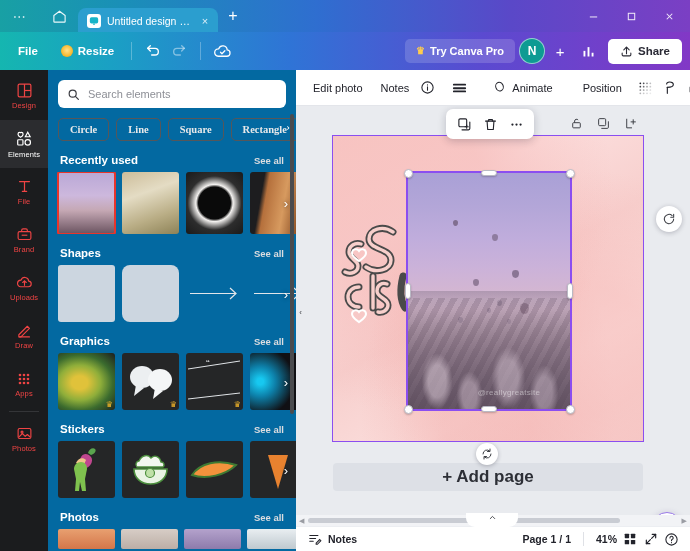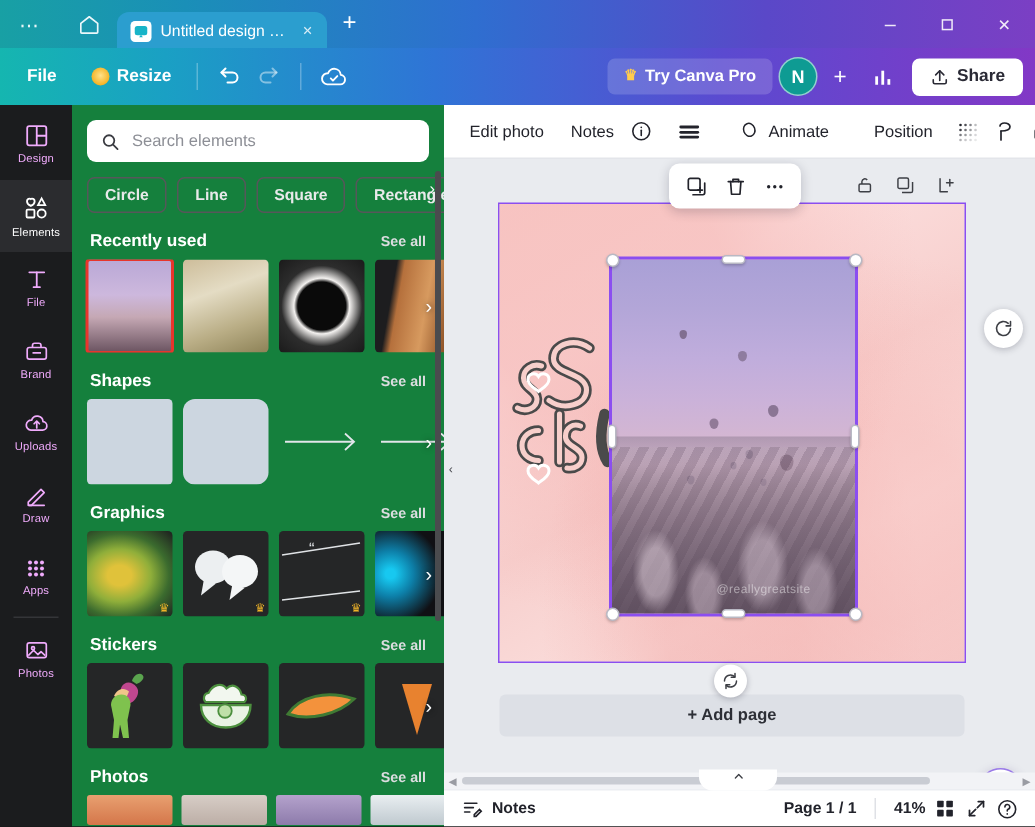--- a/index.html
+++ b/index.html
@@ -102,43 +102,43 @@
 
   
   .rail {
     position: absolute; top: 70px; left: 0; width: 48px; height: 481px;
     background: #1b1c1e; display: flex; flex-direction: column; align-items: center;
     padding-top: 2px;
   }
   .rail-item {
     width: 48px; height: 48px; display: flex; flex-direction: column;
     align-items: center; justify-content: center; gap: 2px;
-    color: #f0abfc;
+    color: #ef4444;
   }
   .rail-item.active { background: #2b2c2f; color: #ffffff; }
   .rail-label { font-size: 7.5px; letter-spacing: 0.1px; }
   .rail-sep { width: 30px; height: 1px; background: #343538; margin: 3px 0; }
 
   
   .panel {
     position: absolute; top: 70px; left: 48px; width: 248px; height: 481px;
-    background: #15803d; overflow: hidden;
+    background: #0369a1; overflow: hidden;
   }
   .search-wrap { padding: 10px 10px 0 10px; }
   .search-box {
     display: flex; align-items: center; gap: 8px;
     background: #ffffff; border-radius: 6px; height: 28px; padding: 0 9px;
   }
   .search-input {
     border: 0; outline: 0; background: transparent; font-size: 11px;
     color: #2a2a35; width: 100%; font-family: "Liberation Sans", sans-serif;
   }
   .search-input::placeholder { color: #8d8f96; }
   .chips {
-    display: flex; gap: 7px; padding: 10px 6px 0 10px; position: relative; overflow: hidden;
+    display: flex; gap: 7px; padding: 10px 6px 0 10px; position: relative; overflow: hidden; font-family: Liberation Serif, serif;
   }
   .chip {
     border: 1px solid #56575a; border-radius: 5px; color: #e8e9ea;
     font-size: 10.5px; font-weight: 700; padding: 5px 11px; white-space: nowrap;
   }
   .chip-arrow {
     position: absolute; right: 6px; top: 50%; transform: translateY(-38%);
     color: #fff; font-size: 11px;
   }
   .sec-head {
@@ -299,21 +299,21 @@
   .side-round-btn {
     position: absolute; right: 8px; top: 100px; z-index: 7;
     width: 26px; height: 26px; border-radius: 50%; background: #fff;
     display: flex; align-items: center; justify-content: center;
     box-shadow: 0 1px 5px rgba(20,20,40,.25); color: #3d3f45;
   }
   .add-page {
     position: absolute; left: 37px; top: 357px; width: 310px; height: 28px;
     background: #dde0e6; border-radius: 4px;
     display: flex; align-items: center; justify-content: center;
-    color: #2d2f36; font-size: 11px; font-weight: 700;
+    color: #2d2f36; font-size: 17px; font-weight: 700;
   }
   .magic-btn {
     position: absolute; right: 8px; top: 406px; z-index: 8;
     width: 30px; height: 30px; border-radius: 50%; background: #fff;
     border: 1.5px solid #9a7ae8;
     display: flex; align-items: center; justify-content: center;
     box-shadow: 0 2px 7px rgba(60,40,120,.28);
   }
 
   .hscroll-track {

